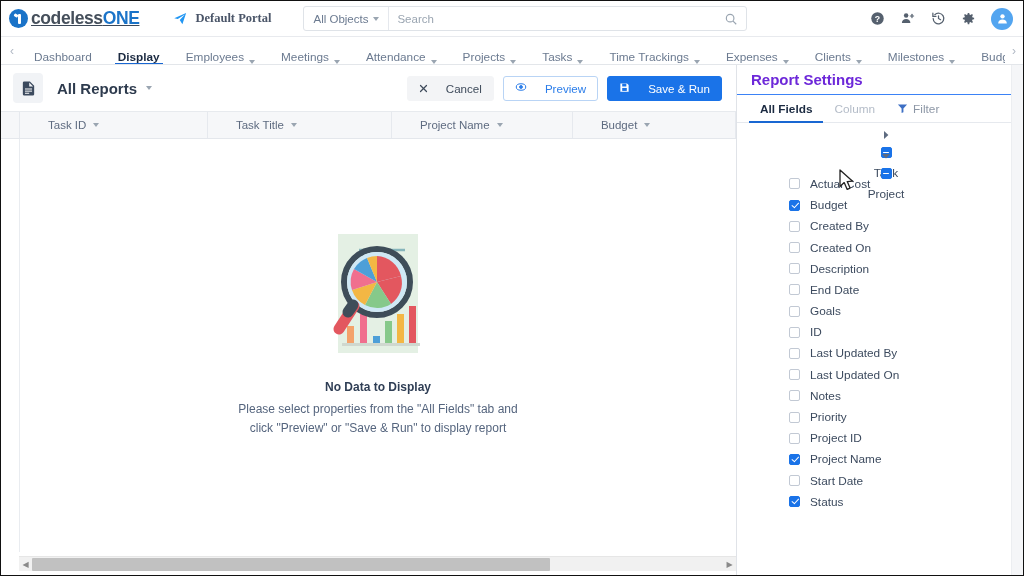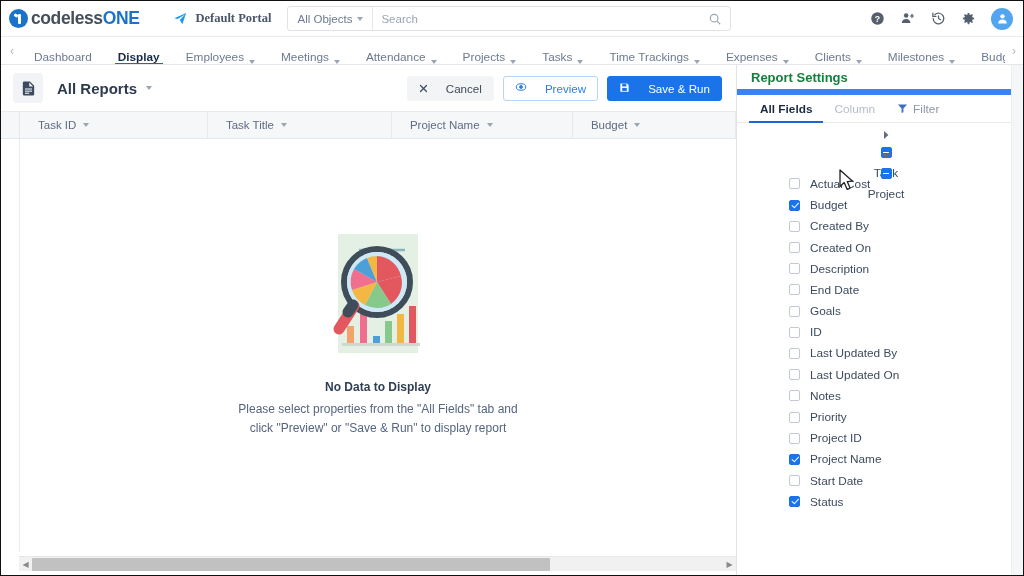--- a/index.html
+++ b/index.html
@@ -20,21 +20,21 @@
 
   
   .topbar {
     height: 36px; min-height: 36px;
     display: flex; align-items: center;
     background: #ffffff;
     border-bottom: 1px solid #e8eaee;
     padding: 0 10px 0 8px;
     position: relative;
   }
-  .logo-wrap { display: flex; align-items: center; gap: 3px; }
+  .logo-wrap { display: flex; align-items: center; gap: 3px; text-decoration: underline; }
   .logo-mark {
     width: 19px; height: 19px; border-radius: 50%;
     background: #1a73c8;
     display: flex; align-items: center; justify-content: center;
     position: relative;
   }
   .logo-mark::before {
     content: ""; position: absolute;
     width: 3px; height: 10px; background: #fff;
     left: 9px; top: 5px; border-radius: 1px;
@@ -52,21 +52,21 @@
   .portal {
     display: flex; align-items: center; gap: 7px;
     margin-left: 34px;
     cursor: default;
     font-family: Liberation Serif, serif;
   }
   .portal-label { font-size: 12.5px; font-weight: 700; color: #4a5568; }
   .send-icon { color: #2196f3; display: flex; }
 
   .searchbar {
-    margin-left: 16px;
+    margin-left: 32px;
     display: flex; align-items: center;
     width: 444px; height: 25px;
     border: 1px solid #dfe3e8; border-radius: 3px;
     background: #fff;
   }
   .search-scope {
     display: flex; align-items: center; gap: 5px;
     padding: 0 9px; height: 100%;
     font-size: 11.5px; color: #6b7a90;
     border-right: 1px solid #e5e8ed;
@@ -166,21 +166,21 @@
   
   .table-head {
     height: 27px; min-height: 27px;
     display: flex; align-items: stretch;
     background: #f6f7f9;
     border-bottom: 1px solid #e4e7ec;
   }
   .th {
     display: flex; align-items: center; gap: 7px;
     font-size: 11.5px; color: #5e6b80; font-weight: 400;
-    padding-left: 18px;
+    padding-left: 28px;
     border-right: 1px solid #e6e9ee;
     cursor: pointer;
   }
   .th:first-child { border-left: 1px solid #e6e9ee; margin-left: 18px; }
 
   .table-body {
     flex: 1; min-height: 0;
     background: #fff;
     border-left: 1px solid #e9ecf0;
     margin-left: 18px;
@@ -224,22 +224,22 @@
   .right-pane {
     width: 286px; min-width: 286px;
     background: #fff;
     display: flex; flex-direction: column;
     position: relative;
   }
   .rp-header {
     height: 30px; min-height: 30px;
     display: flex; align-items: center;
     padding-left: 14px;
-    font-size: 13px; font-weight: 700; color: #15803d;
-    border-bottom: 6px solid #3b82f6;
+    font-size: 15px; font-weight: 700; color: #6d28d9;
+    border-bottom: 1px solid #3b82f6;
   }
   .rp-tabs {
     height: 28px; min-height: 28px;
     display: flex; align-items: stretch;
     padding-left: 12px;
     border-bottom: 1px solid #e6e9ee;
     font-size: 11.8px;
   }
   .rp-tab {
     display: flex; align-items: center; gap: 5px;

